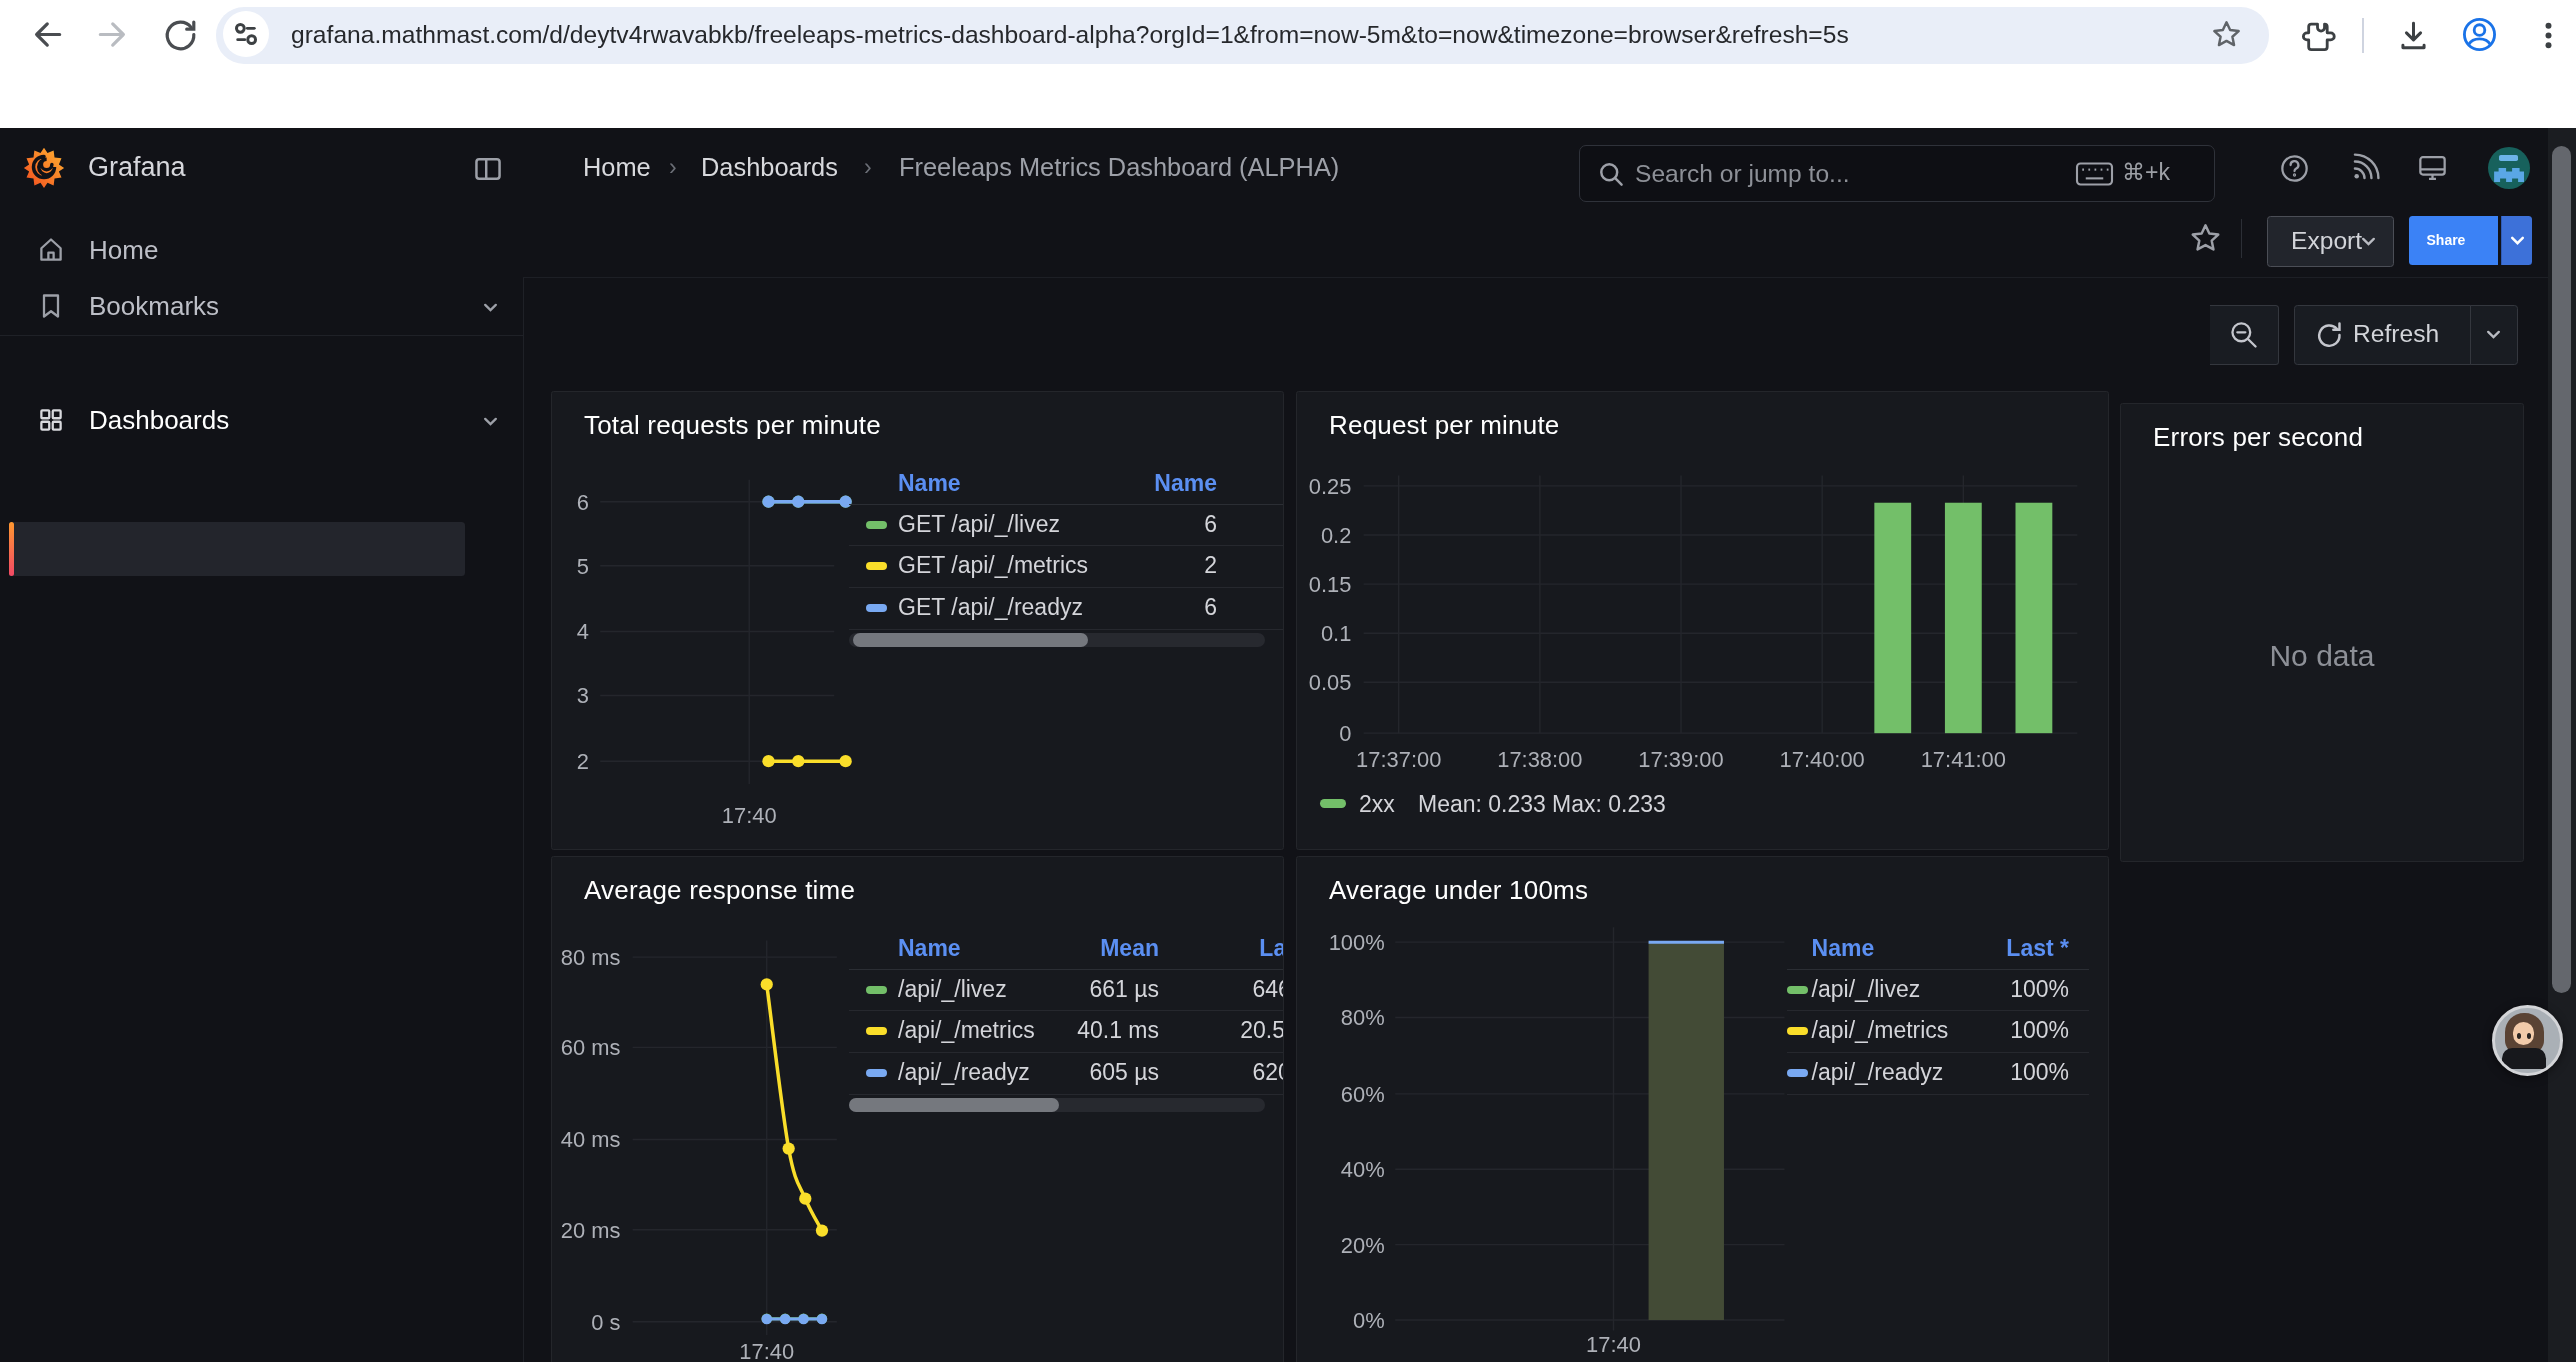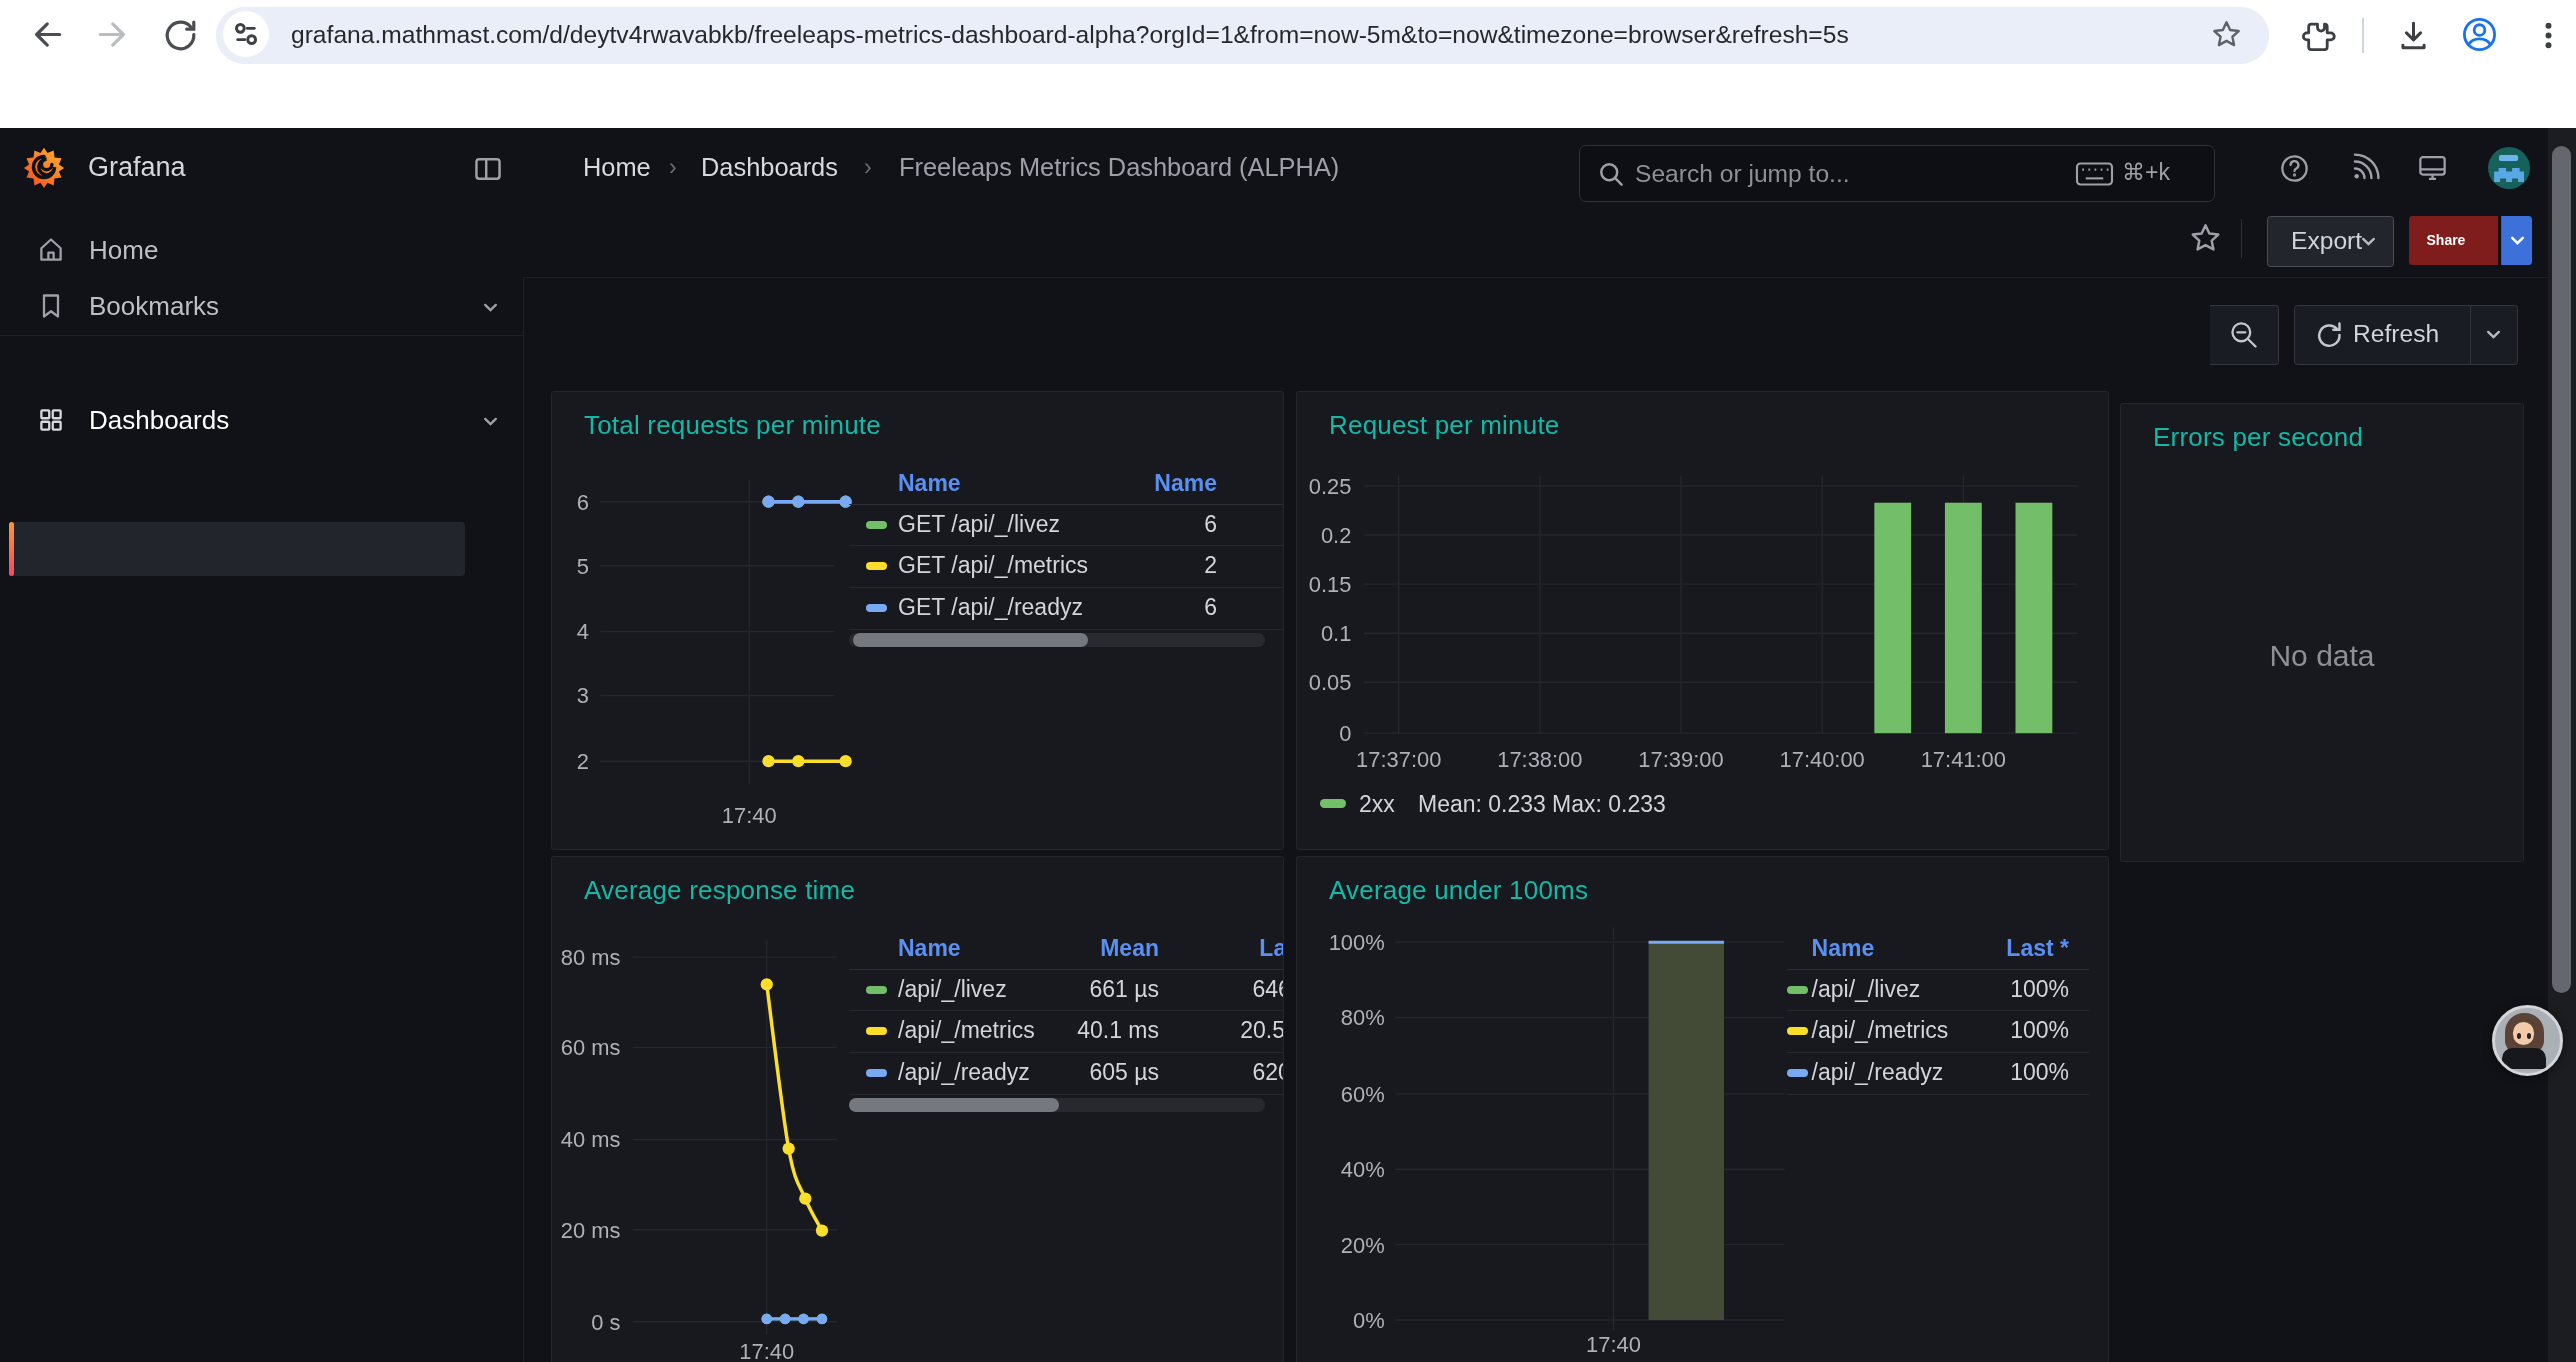--- a/index.html
+++ b/index.html
@@ -39,32 +39,32 @@
   #gavatar{left:2488px;top:147px;width:42px;height:42px;border-radius:50%;background:#17615c;overflow:hidden;}
   #gavatar .px1{position:absolute;left:11.4px;top:8px;width:19px;height:6.1px;background:#6db4e8;border-radius:1.8px;}
   #gavatar .px2{position:absolute;left:6.1px;top:21px;width:30px;height:14px;background:#5aa7e6;
                 clip-path:polygon(0 25%,15% 25%,15% 0,40% 0,40% 25%,60% 25%,60% 0,85% 0,85% 25%,100% 25%,100% 100%,80% 100%,80% 75%,60% 75%,60% 100%,40% 100%,40% 75%,20% 75%,20% 100%,0 100%);}
   
   #gsubheader{left:523px;top:207px;width:2053px;height:70px;border-bottom:0.9px solid #1d1f25;background:#111217;}
   #vdiv1{left:2241px;top:219px;width:0.9px;height:39px;background:#2c2f36;}
   .btn{border-radius:3.5px;font-size:24.6px;color:#d2d4d9;}
   #exportbtn{left:2267px;top:216px;width:125px;height:49px;background:#22252c;border:0.9px solid #4b4e56;}
   #exportbtn .lab{position:absolute;left:23px;line-height:47px;}
-  #sharebtn{left:2409px;top:216px;width:89px;height:49px;background:#7f1d1d;border-radius:3.5px 0 0 3.5px;}
+  #sharebtn{left:2409px;top:216px;width:89px;height:49px;background:#3b82f6;border-radius:3.5px 0 0 3.5px;}
   #sharebtn .lab{position:absolute;left:17.5px;line-height:49px;color:#fff;font-weight:bold;}
   #sharechev{left:2501px;top:216px;width:30px;height:49px;background:#3d71d9;border-radius:0 3.5px 3.5px 0;color:#fff;}
   
   .tbtn{background:#191c22;border:0.9px solid #34373e;color:#d2d4d9;font-size:24.6px;}
   #timerange{left:1925px;top:305px;width:284px;height:58px;border-radius:3.5px 0 0 3.5px;}
   #zoomout{left:2210px;top:305px;width:68px;height:58px;border-radius:0 3.5px 3.5px 0;}
   #refreshbtn{left:2294px;top:305px;width:175px;height:58px;border-radius:3.5px 0 0 3.5px;}
   #refreshchev{left:2470px;top:305px;width:46px;height:58px;border-radius:0 3.5px 3.5px 0;}
   
   .panel{background:#17191e;border:0.9px solid #24262b;border-radius:2.6px;overflow:hidden;}
-  .ptitle{position:absolute;left:32px;top:17.5px;font-size:26px;font-weight:500;color:#14b8a6;letter-spacing:0.2px;}
+  .ptitle{position:absolute;left:32px;top:17.5px;font-size:26px;font-weight:500;color:#ffffff;letter-spacing:0.2px;}
   .plot{position:absolute;left:0;top:0;}
   .nodata{position:absolute;width:100%;text-align:center;font-size:30px;color:#8d9097;}
   
   .ttable{position:absolute;overflow:hidden;}
   .th{position:absolute;top:0;height:37px;line-height:32px;font-size:23px;font-weight:bold;color:#5b8ff2;white-space:nowrap;}
   .thr{text-align:right;}
   .trow{position:absolute;height:41px;width:100%;}
   .tdiv{position:absolute;width:100%;height:0.9px;background:#26282e;}
   .swatch{position:absolute;width:21px;height:8.8px;border-radius:4.4px;top:16.7px;}
   .tlab{position:absolute;top:0;height:41px;line-height:41px;font-size:23px;color:#d4d5da;white-space:nowrap;}

